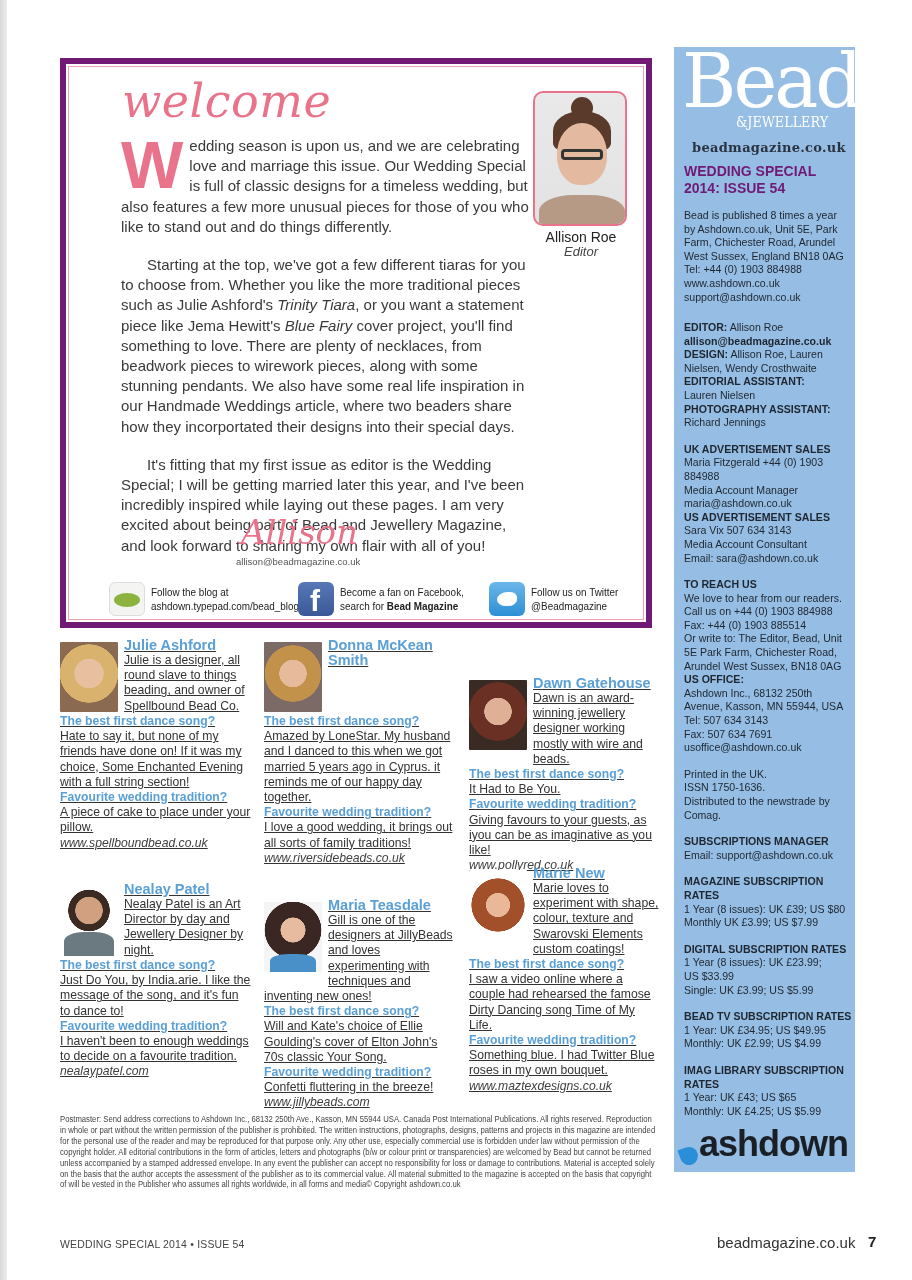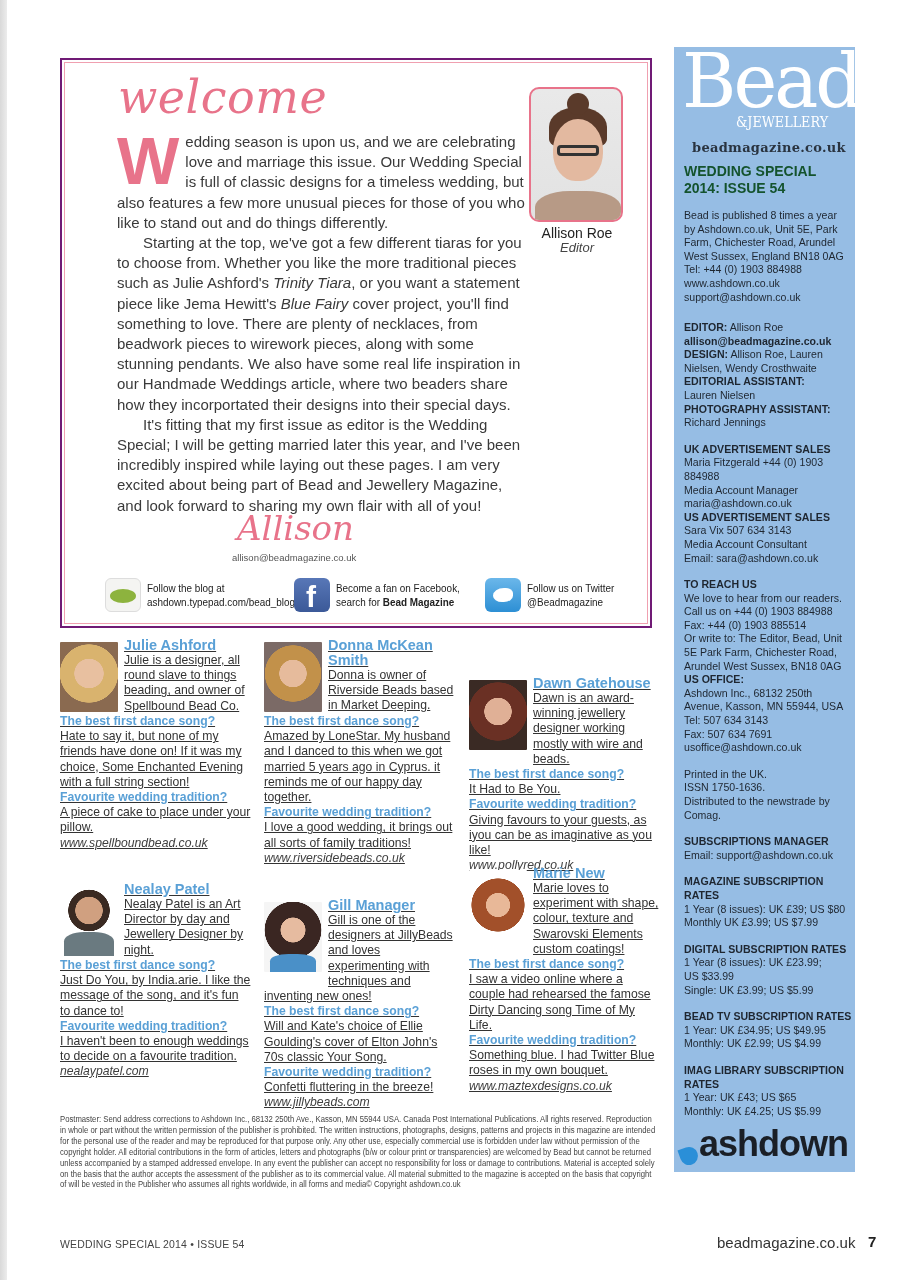--- a/index.html
+++ b/index.html
@@ -4,31 +4,31 @@
 <style>
   * { box-sizing: border-box; margin: 0; padding: 0; }
   html, body { width: 912px; height: 1280px; background: #ffffff; overflow: hidden; }
   body { position: relative; font-family: "Liberation Sans", sans-serif; color: #333; }
 
   .left-strip { position: absolute; left: 0; top: 0; width: 7px; height: 1280px;
     background: linear-gradient(90deg, #d9d9d9, #ececec); }
 
   
   .welcome-box { position: absolute; left: 60px; top: 58px; width: 592px; height: 570px;
-    border: 2px solid #701a75; }
+    border: 6px solid #701a75; }
   .welcome-box::after { content: ""; position: absolute; left: 2px; top: 2px; right: 2px; bottom: 2px;
     border: 1px solid #f0a0b0; pointer-events: none; }
 
   .welcome-title { position: absolute; left: 56px; top: 10px; font-family: "DejaVu Serif", serif;
     font-style: italic; font-size: 46px; color: #e8738a; letter-spacing: 0.5px; }
 
   .welcome-body { position: absolute; left: 55px; top: 72px; width: 410px;
     font-size: 15px; line-height: 20.2px; color: #3a3a3a; font-family: "Liberation Sans", sans-serif; }
   .welcome-body p { text-indent: 0; }
-  .welcome-body p.indent { text-indent: 26px; }
+  .welcome-body p.indent { text-indent: 26px; margin-top: 18px; }
   .dropcap { float: left; font-size: 66px; line-height: 54px; font-weight: bold; color: #e8738a;
     margin: 2px 6px -2px 0; font-family: "Liberation Sans", sans-serif; }
 
   .editor-photo { position: absolute; left: 467px; top: 27px; width: 94px; height: 135px;
     border-radius: 10px; border: 2px solid #e8738a; overflow: hidden;
     background: linear-gradient(180deg, #e9e9e9 0%, #e2e2e2 100%); }
   .editor-photo .head { position: absolute; left: 22px; top: 30px; width: 50px; height: 62px;
     border-radius: 50% 50% 45% 45%; background: #e3b9a0; }
   .editor-photo .hair { position: absolute; left: 18px; top: 18px; width: 58px; height: 40px;
     border-radius: 50% 50% 20% 20%; background: #5a3a2a; }
@@ -88,21 +88,21 @@
 
   
   .sidebar { position: absolute; left: 674px; top: 47px; width: 181px; height: 1125px; background: #96bde4; }
   .logo-bead { position: absolute; left: 8px; top: -6px; font-family: "DejaVu Serif", serif; font-size: 74px;
     color: #ffffff; letter-spacing: -3px; line-height: 80px; }
   .logo-jewellery { position: absolute; left: 62px; top: 66px; font-family: "DejaVu Serif", serif; font-size: 15px;
     color: #ffffff; letter-spacing: 0px; transform: scaleX(0.85); transform-origin: left; }
   .logo-url { position: absolute; left: 18px; top: 93px; font-family: "DejaVu Serif", serif; font-weight: bold;
     font-size: 13px; color: #2a3440; letter-spacing: 0.3px; }
   .side-issue { position: absolute; left: 10px; top: 116px; width: 170px; font-weight: bold; font-size: 14px;
-    line-height: 17px; color: #14532d; }
+    line-height: 17px; color: #701a75; }
   .side-text { position: absolute; left: 10px; width: 172px; font-size: 11.5px; line-height: 13.6px;
     color: #1e2630; font-family: "Liberation Sans", sans-serif; transform: scaleX(0.92); transform-origin: left; width: 186px; }
   .side-text b { font-weight: bold; }
   .side-text .gap { height: 13px; }
   .ashdown-logo { position: absolute; left: 6px; top: 1076px; font-size: 36px; font-weight: bold; color: #1a1f26;
     letter-spacing: -1px; font-family: "Liberation Sans", sans-serif; display: flex; align-items: flex-end; }
   .ashdown-logo .swoosh { width: 18px; height: 18px; background: #2a8fd8; border-radius: 0 50% 50% 50%;
     margin-right: 1px; margin-top: 10px; transform: rotate(-20deg); }
 
   .footer-left { position: absolute; left: 60px; top: 1238px; font-size: 11px; color: #444; letter-spacing: 0.2px;
@@ -178,31 +178,30 @@
   <span class="q">The best first dance song?</span>
   <span>Just Do You, by India.arie. I like the message of the song, and it's fun to dance to!</span>
   <span class="q">Favourite wedding tradition?</span>
   <span>I haven't been to enough weddings to decide on a favourite tradition.</span>
   <span class="link">nealaypatel.com</span>
 </div>
 
 <div class="contrib" style="left:264px; top:638px; width:196px;">
   <div class="photo ph-donna"></div>
   <span class="name">Donna McKean Smith</span>
-  <span class="bio">Donna is owner of Riverside Beads based in Market Deeping.</span>
   <span class="q">The best first dance song?</span>
   <span>Amazed by LoneStar. My husband and I danced to this when we got married 5 years ago in Cyprus. it reminds me of our happy day together.</span>
   <span class="q">Favourite wedding tradition?</span>
   <span>I love a good wedding, it brings out all sorts of family traditions!</span>
   <span class="link">www.riversidebeads.co.uk</span>
 </div>
 
 <div class="contrib" style="left:264px; top:898px; width:196px;">
   <div class="photo ph-gill"></div>
-  <span class="name">Gill Manager</span>
+  <span class="name">Maria Teasdale</span>
   <span class="bio">Gill is one of the designers at JillyBeads and loves experimenting with techniques and inventing new ones!</span>
   <span class="q">The best first dance song?</span>
   <span>Will and Kate's choice of Ellie Goulding's cover of Elton John's 70s classic Your Song.</span>
   <span class="q">Favourite wedding tradition?</span>
   <span>Confetti fluttering in the breeze!</span>
   <span class="link">www.jillybeads.com</span>
 </div>
 
 <div class="contrib" style="left:469px; top:638px; width:190px;margin-top:38px;">
   <div class="photo ph-dawn"></div>

